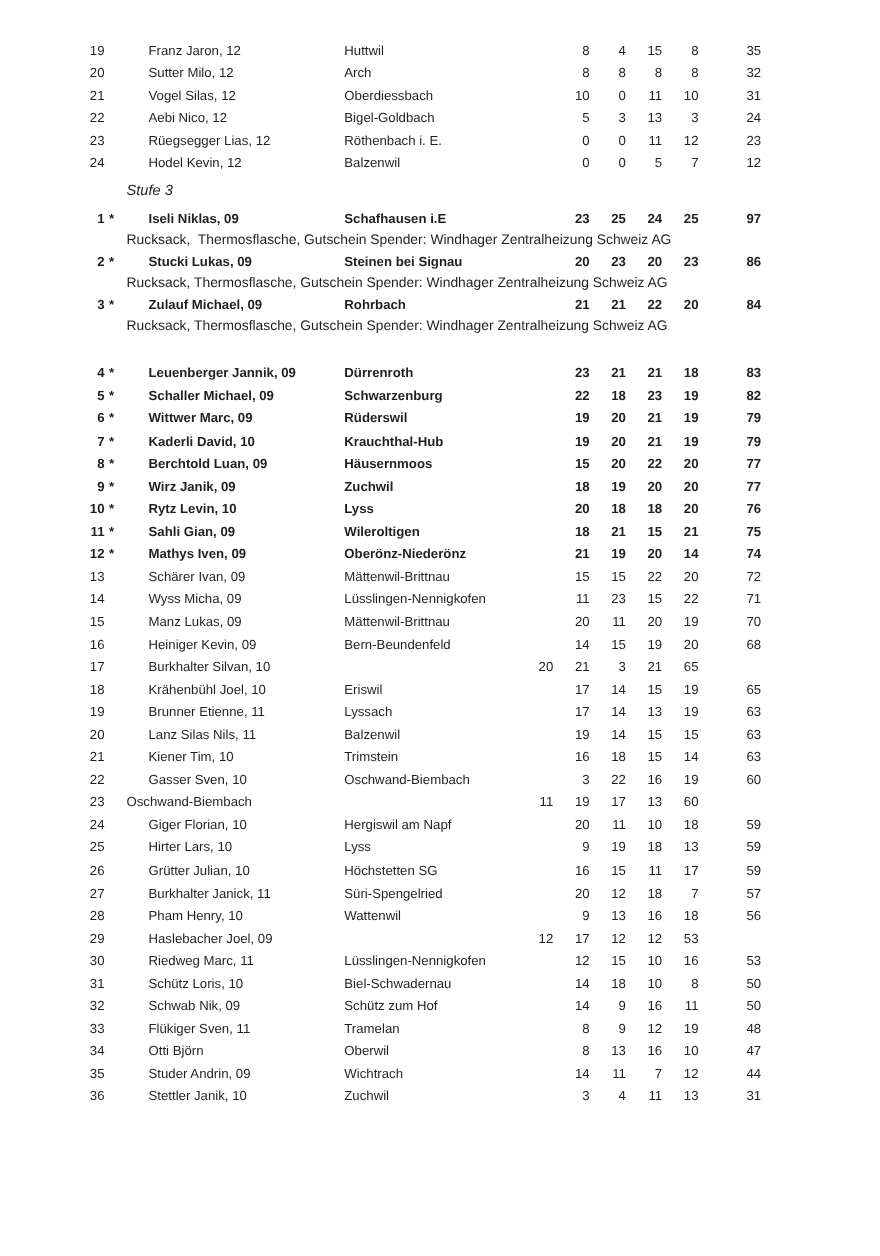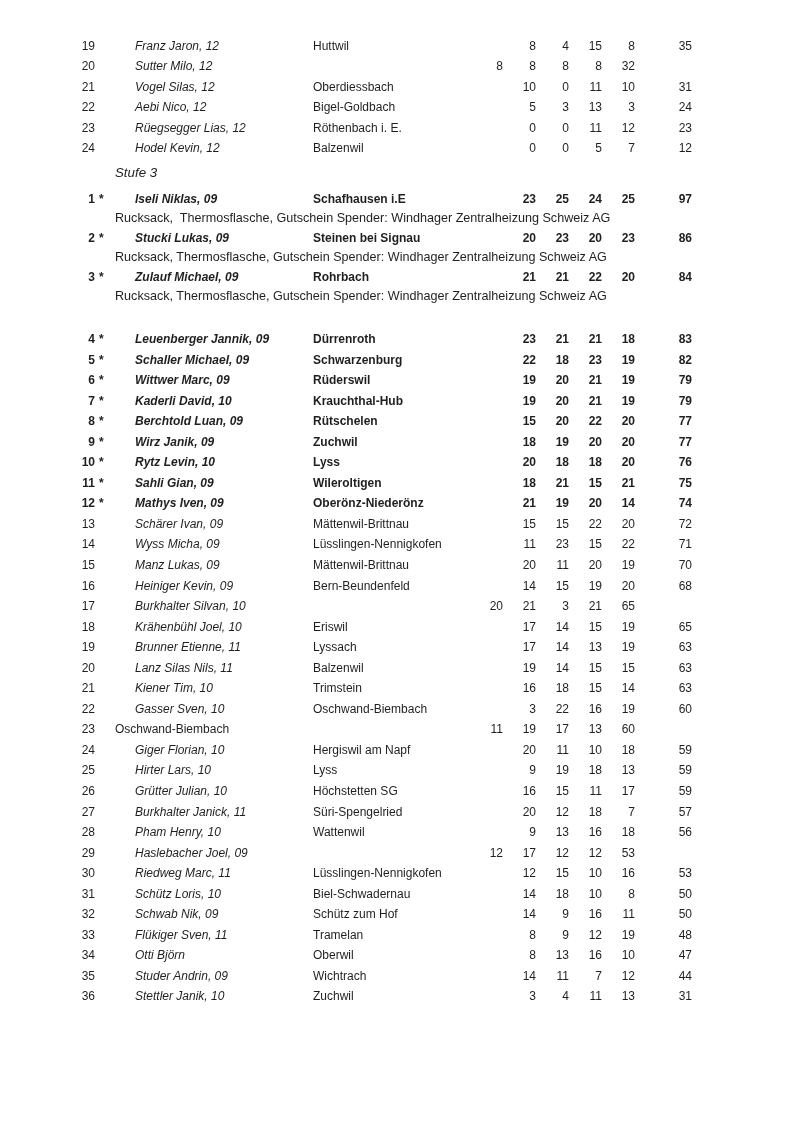--- a/index.html
+++ b/index.html
@@ -16,21 +16,21 @@
   .row {
     display: grid;
     grid-template-columns: 95px 20px 198px 190px 33px 33px 33px 33px 57px;
     height: 20.4px;
     line-height: 20.4px;
     font-size: 12px;
     white-space: nowrap;
   }
   .row .rank  { text-align: right; }
   .row .star  { text-align: left; padding-left: 4px; }
-  .row .name  { padding-left: 20px; font-style: italic; }
+  .row .name  { padding-left: 20px; }
   .row .town  { }
   .row .s     { text-align: right; }
   .row .total { text-align: right; }
   .row.bold   { font-weight: bold; }
 
   .rows.main .row { height: 20.55px; line-height: 20.55px; }
   .rows.main { margin-top: 23px; }
 
   .prize {
     margin-left: 115px;
@@ -61,20 +61,21 @@
     <span class="s">8</span>
     <span class="s">4</span>
     <span class="s">15</span>
     <span class="s">8</span>
     <span class="total">35</span>
   </div>
       <div class="row">
     <span class="rank">20</span>
     <span class="star"></span>
     <span class="name">Sutter Milo, 12</span>
+    <span class="town">Arch</span>
     <span class="s">8</span>
     <span class="s">8</span>
     <span class="s">8</span>
     <span class="s">8</span>
     <span class="total">32</span>
   </div>
       <div class="row">
     <span class="rank">21</span>
     <span class="star"></span>
     <span class="name">Vogel Silas, 12</span>
@@ -203,21 +204,21 @@
     <span class="s">19</span>
     <span class="s">20</span>
     <span class="s">21</span>
     <span class="s">19</span>
     <span class="total">79</span>
   </div>
       <div class="row bold">
     <span class="rank">8</span>
     <span class="star">*</span>
     <span class="name">Berchtold Luan, 09</span>
-    <span class="town">Rütschelen</span>
+    <span class="town">Häusernmoos</span>
     <span class="s">15</span>
     <span class="s">20</span>
     <span class="s">22</span>
     <span class="s">20</span>
     <span class="total">77</span>
   </div>
       <div class="row bold">
     <span class="rank">9</span>
     <span class="star">*</span>
     <span class="name">Wirz Janik, 09</span>

